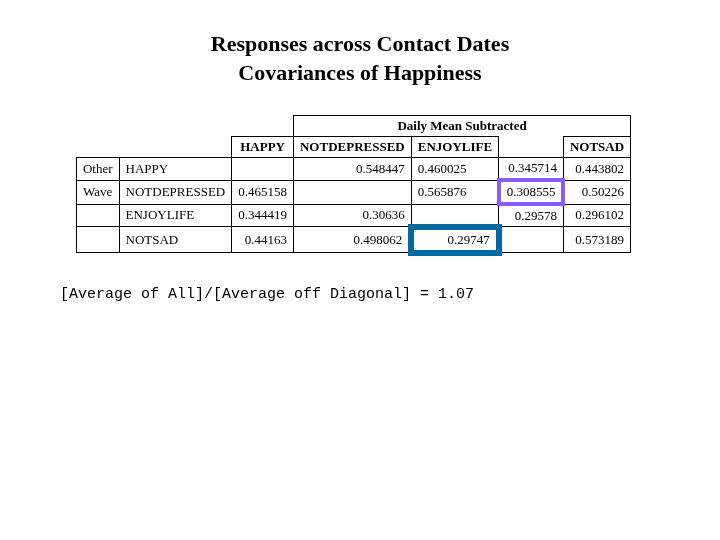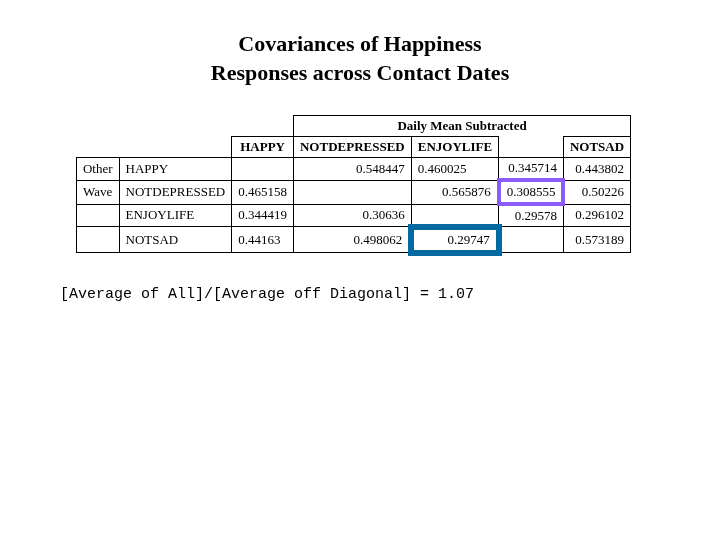--- a/index.html
+++ b/index.html
@@ -46,22 +46,22 @@
       font-size: 15px;
       font-family: Liberation Mono, monospace;
       align-self: flex-start;
       margin-left: 40px;
     }
   </style>
 </head>
 <body>
 
 <div class="title">
+  <div>Responses across Contact Dates</div>
   <div>Covariances of Happiness</div>
-  <div>Responses across Contact Dates</div>
 </div>
 
 <div class="table-wrapper">
   <table>
 
     <tbody>
         <tr>
       <td class="no-border" style="border:none!important" colspan="2"></td>
       <td class="no-border" style="border:none!important"></td>
       <td class="bold center" colspan="4" style="border:1px solid #000; border-bottom: none;">Daily Mean Subtracted</td>
@@ -87,41 +87,41 @@
       <td style="border:1px solid #000; padding:2px 6px; text-align:right;">0.345714</td>
       <td style="border:1px solid #000; padding:2px 6px; text-align:right;">0.443802</td>
       <td class="no-border" style="border:none!important"></td>
     </tr>
 
     <tr>
       <td style="border:1px solid #000; padding:2px 6px;">Wave</td>
       <td style="border:1px solid #000; padding:2px 6px;">NOTDEPRESSED</td>
       <td style="border:1px solid #000; padding:2px 6px; text-align:right;">0.465158</td>
       <td style="border:1px solid #000; padding:2px 6px; text-align:right;"></td>
-      <td style="border:1px solid #000; padding:2px 6px; text-align:right;">0.565876</td>
+      <td style="border:1px solid #000; padding:2px 6px; ">0.565876</td>
       <td style="border:4px solid #8b5cf6; padding:2px 6px; text-align:right;">0.308555</td>
       <td style="border:1px solid #000; padding:2px 6px; text-align:right;">0.50226</td>
       <td class="no-border" style="border:none!important"></td>
     </tr>
 
     <tr>
       <td style="border:1px solid #000; padding:2px 6px;"></td>
       <td style="border:1px solid #000; padding:2px 6px;">ENJOYLIFE</td>
       <td style="border:1px solid #000; padding:2px 6px; text-align:right;">0.344419</td>
       <td style="border:1px solid #000; padding:2px 6px; text-align:right;">0.30636</td>
       <td style="border:1px solid #000; padding:2px 6px; text-align:right;"></td>
       <td style="border:1px solid #000; padding:2px 6px; text-align:right;">0.29578</td>
       <td style="border:1px solid #000; padding:2px 6px; text-align:right;">0.296102</td>
       <td class="no-border" style="border:none!important"></td>
     </tr>
 
     <tr>
       <td style="border:1px solid #000; padding:2px 6px;"></td>
       <td style="border:1px solid #000; padding:2px 6px;">NOTSAD</td>
-      <td style="border:1px solid #000; padding:2px 6px; ">0.44163</td>
+      <td style="border:1px solid #000; padding:2px 6px; text-align:right;">0.44163</td>
       <td style="border:1px solid #000; padding:2px 6px; text-align:right;">0.498062</td>
       <td style="border:6px solid #0369a1; padding:2px 6px; text-align:right;">0.29747</td>
       <td style="border:1px solid #000; padding:2px 6px; text-align:right;"></td>
       <td style="border:1px solid #000; padding:2px 6px; text-align:right;">0.573189</td>
       <td class="no-border" style="border:none!important"></td>
     </tr>
   </tbody>
     </table>
 </div>
 

